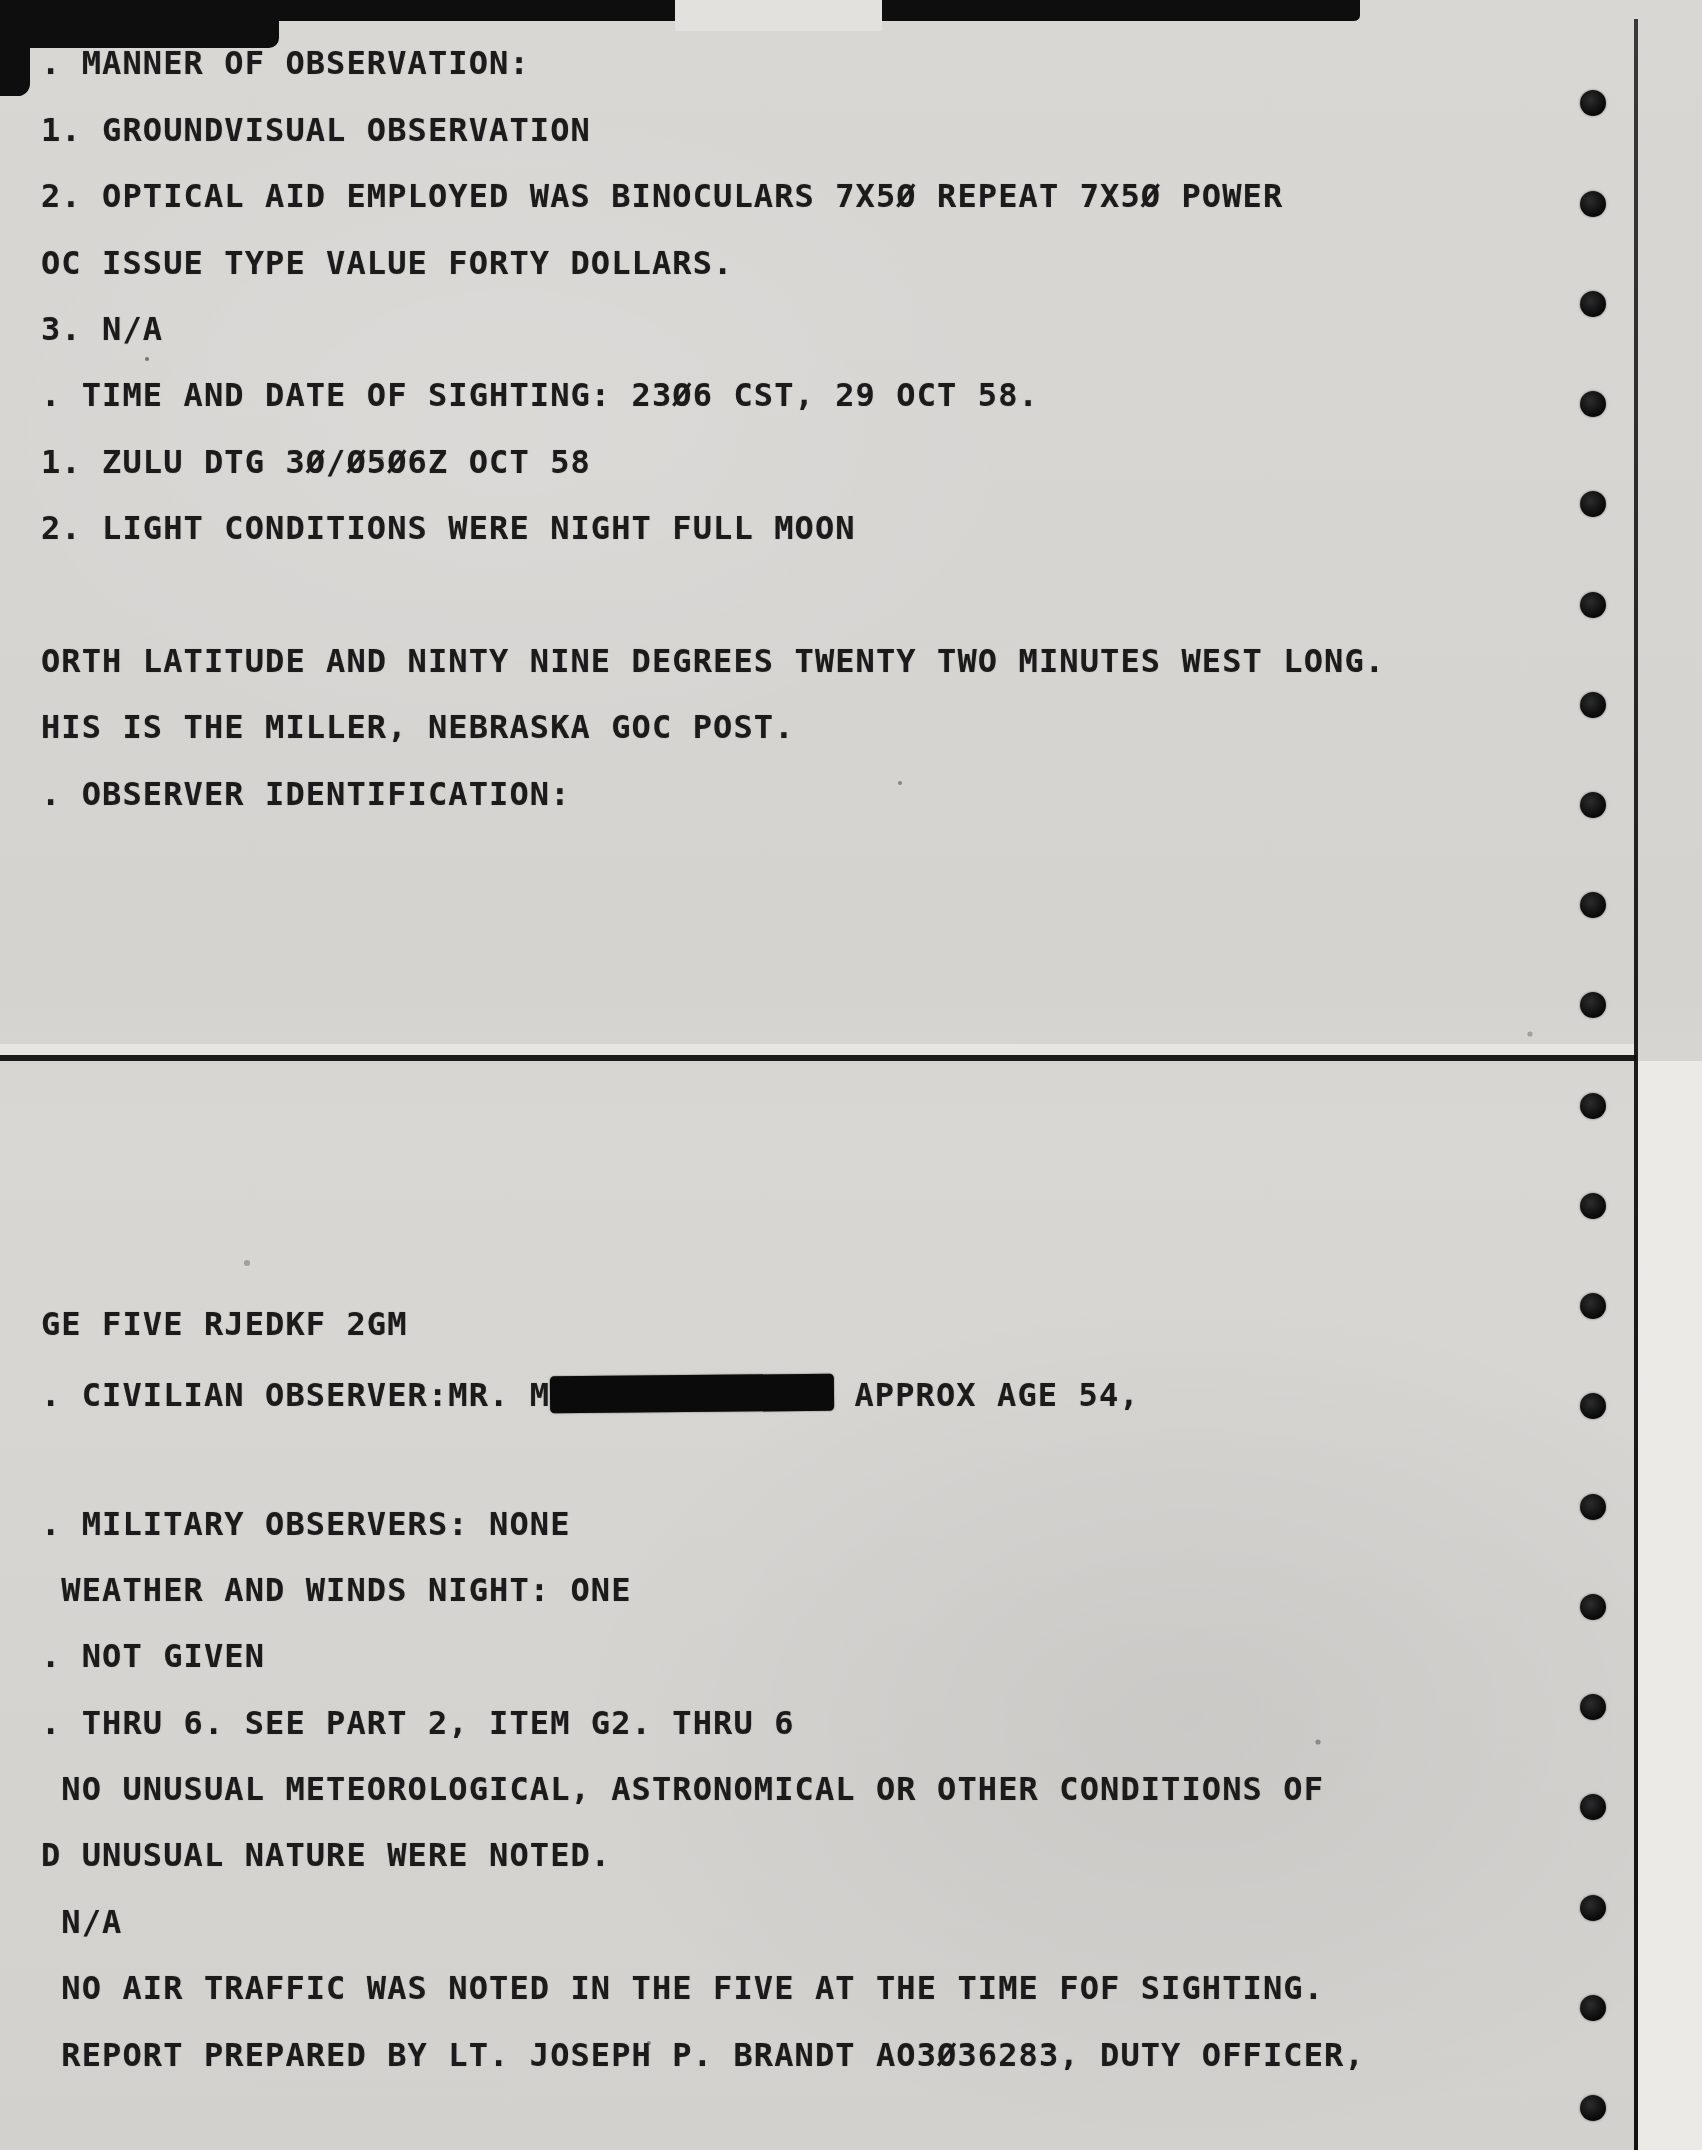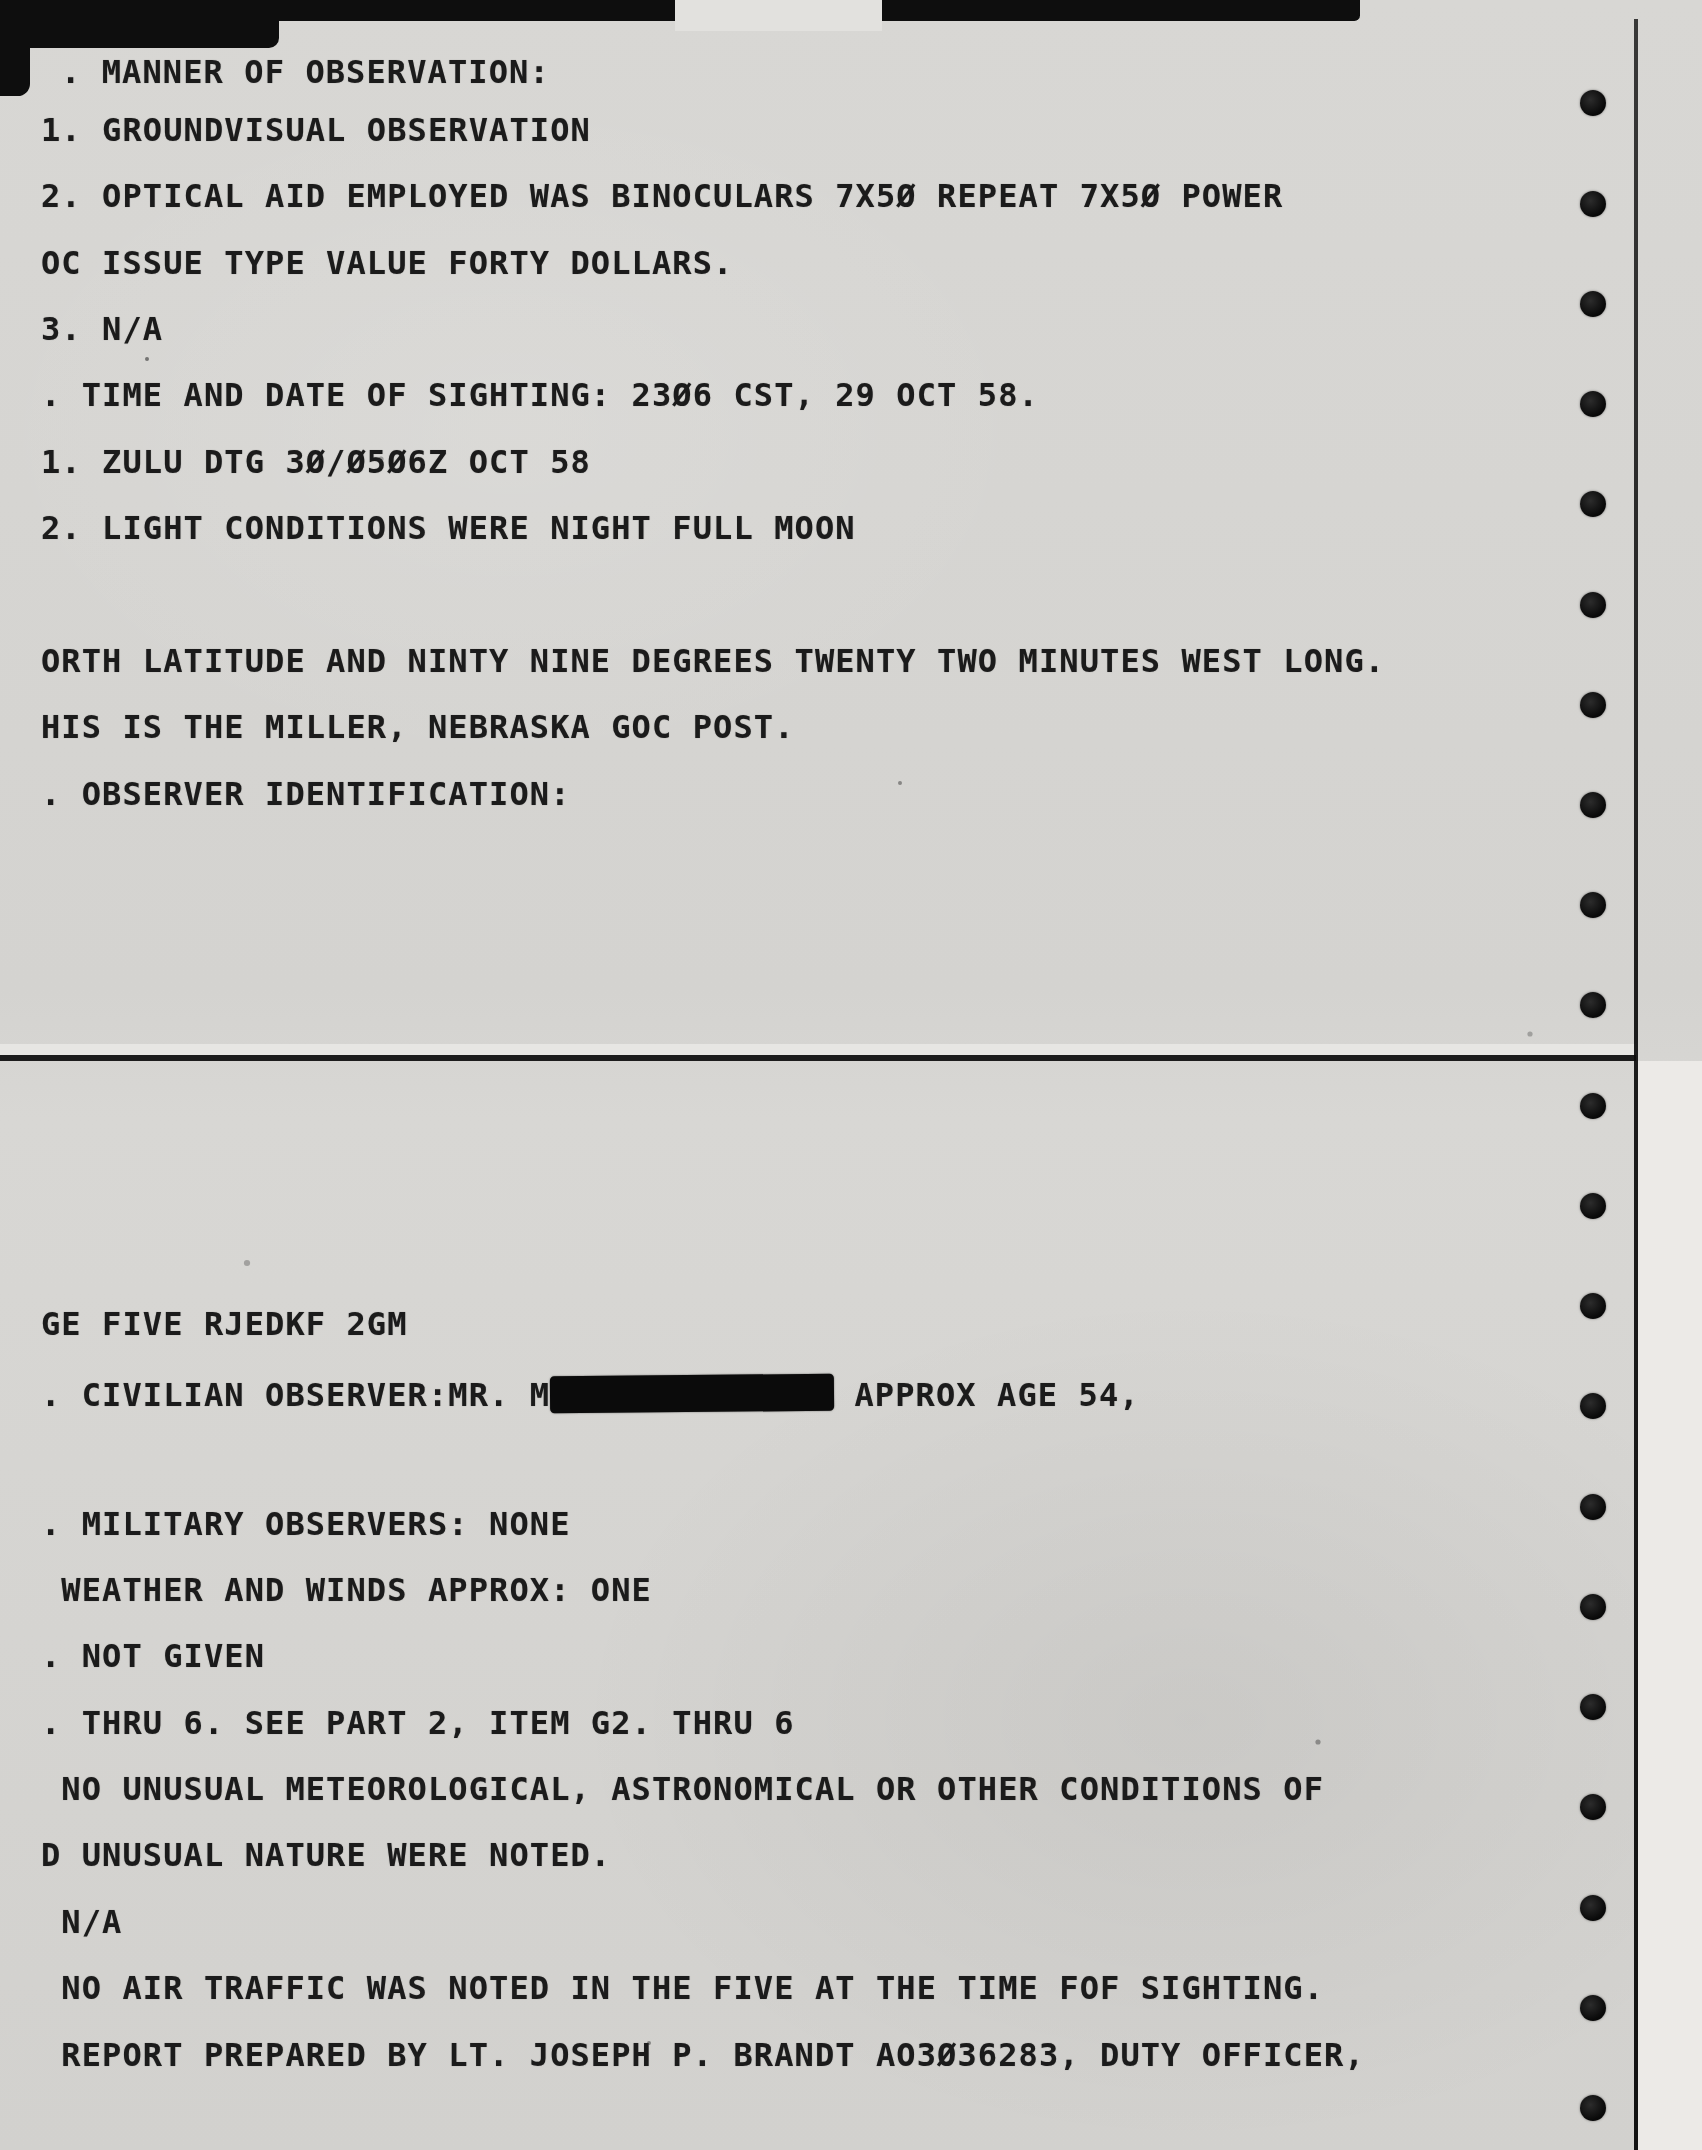--- a/index.html
+++ b/index.html
@@ -70,42 +70,42 @@
 </head>
 <body>
 
 <div class="paper">
   <div class="edge edge-top-main"></div>
   <div class="edge edge-top-left"></div>
   <div class="edge edge-corner-left"></div>
   <div class="edge-notch"></div>
 
   <div class="text-block" id="text-block">
-      <div class="line" style="top: 56px; margin-left: 20px;">. MANNER OF OBSERVATION:</div>
+      <div class="line" style="top: 47px;">. MANNER OF OBSERVATION:</div>
       <div class="line" style="top: 114px;">1. GROUNDVISUAL OBSERVATION</div>
       <div class="line" style="top: 180px;">2. OPTICAL AID EMPLOYED WAS BINOCULARS 7X5Ø REPEAT 7X5Ø POWER</div>
       <div class="line" style="top: 247px;">OC ISSUE TYPE VALUE FORTY DOLLARS.</div>
       <div class="line" style="top: 313px;">3. N/A</div>
       <div class="line" style="top: 379px;">. TIME AND DATE OF SIGHTING: 23Ø6 CST, 29 OCT 58.</div>
       <div class="line" style="top: 446px;">1. ZULU DTG 3Ø/Ø5Ø6Z OCT 58</div>
       <div class="line" style="top: 512px;">2. LIGHT CONDITIONS WERE NIGHT FULL MOON</div>
       <div class="line" style="top: 645px;">ORTH LATITUDE AND NINTY NINE DEGREES TWENTY TWO MINUTES WEST LONG.</div>
       <div class="line" style="top: 711px;">HIS IS THE MILLER, NEBRASKA GOC POST.</div>
       <div class="line" style="top: 778px;">. OBSERVER IDENTIFICATION:</div>
       <div class="line" style="top: 844px;"></div>
       <div class="line" style="top: 910px;"></div>
       <div class="line" style="top: 977px;"></div>
       <div class="line" style="top: 1043px;"></div>
       <div class="line" style="top: 1109px;"></div>
       <div class="line" style="top: 1176px;"></div>
       <div class="line" style="top: 1242px;"></div>
       <div class="line" style="top: 1308px;">GE FIVE RJEDKF 2GM</div>
       <div class="line" style="top: 1375px;"><span>. CIVILIAN OBSERVER:MR. M</span><span class="redact" style="width: 284px;"></span><span> APPROX AGE 54,</span></div>
       <div class="line" style="top: 1508px;">. MILITARY OBSERVERS: NONE</div>
-      <div class="line" style="top: 1574px;"> WEATHER AND WINDS APPROX: ONE</div>
+      <div class="line" style="top: 1574px;"> WEATHER AND WINDS NIGHT: ONE</div>
       <div class="line" style="top: 1640px;">. NOT GIVEN</div>
       <div class="line" style="top: 1707px;">. THRU 6. SEE PART 2, ITEM G2. THRU 6</div>
       <div class="line" style="top: 1773px;"> NO UNUSUAL METEOROLOGICAL, ASTRONOMICAL OR OTHER CONDITIONS OF</div>
       <div class="line" style="top: 1839px;">D UNUSUAL NATURE WERE NOTED.</div>
       <div class="line" style="top: 1906px;"> N/A</div>
       <div class="line" style="top: 1972px;"> NO AIR TRAFFIC WAS NOTED IN THE FIVE AT THE TIME FOF SIGHTING.</div>
       <div class="line" style="top: 2039px;"> REPORT PREPARED BY LT. JOSEPH P. BRANDT AO3Ø36283, DUTY OFFICER,</div>
     </div>
 
   <div class="seam-light"></div>

